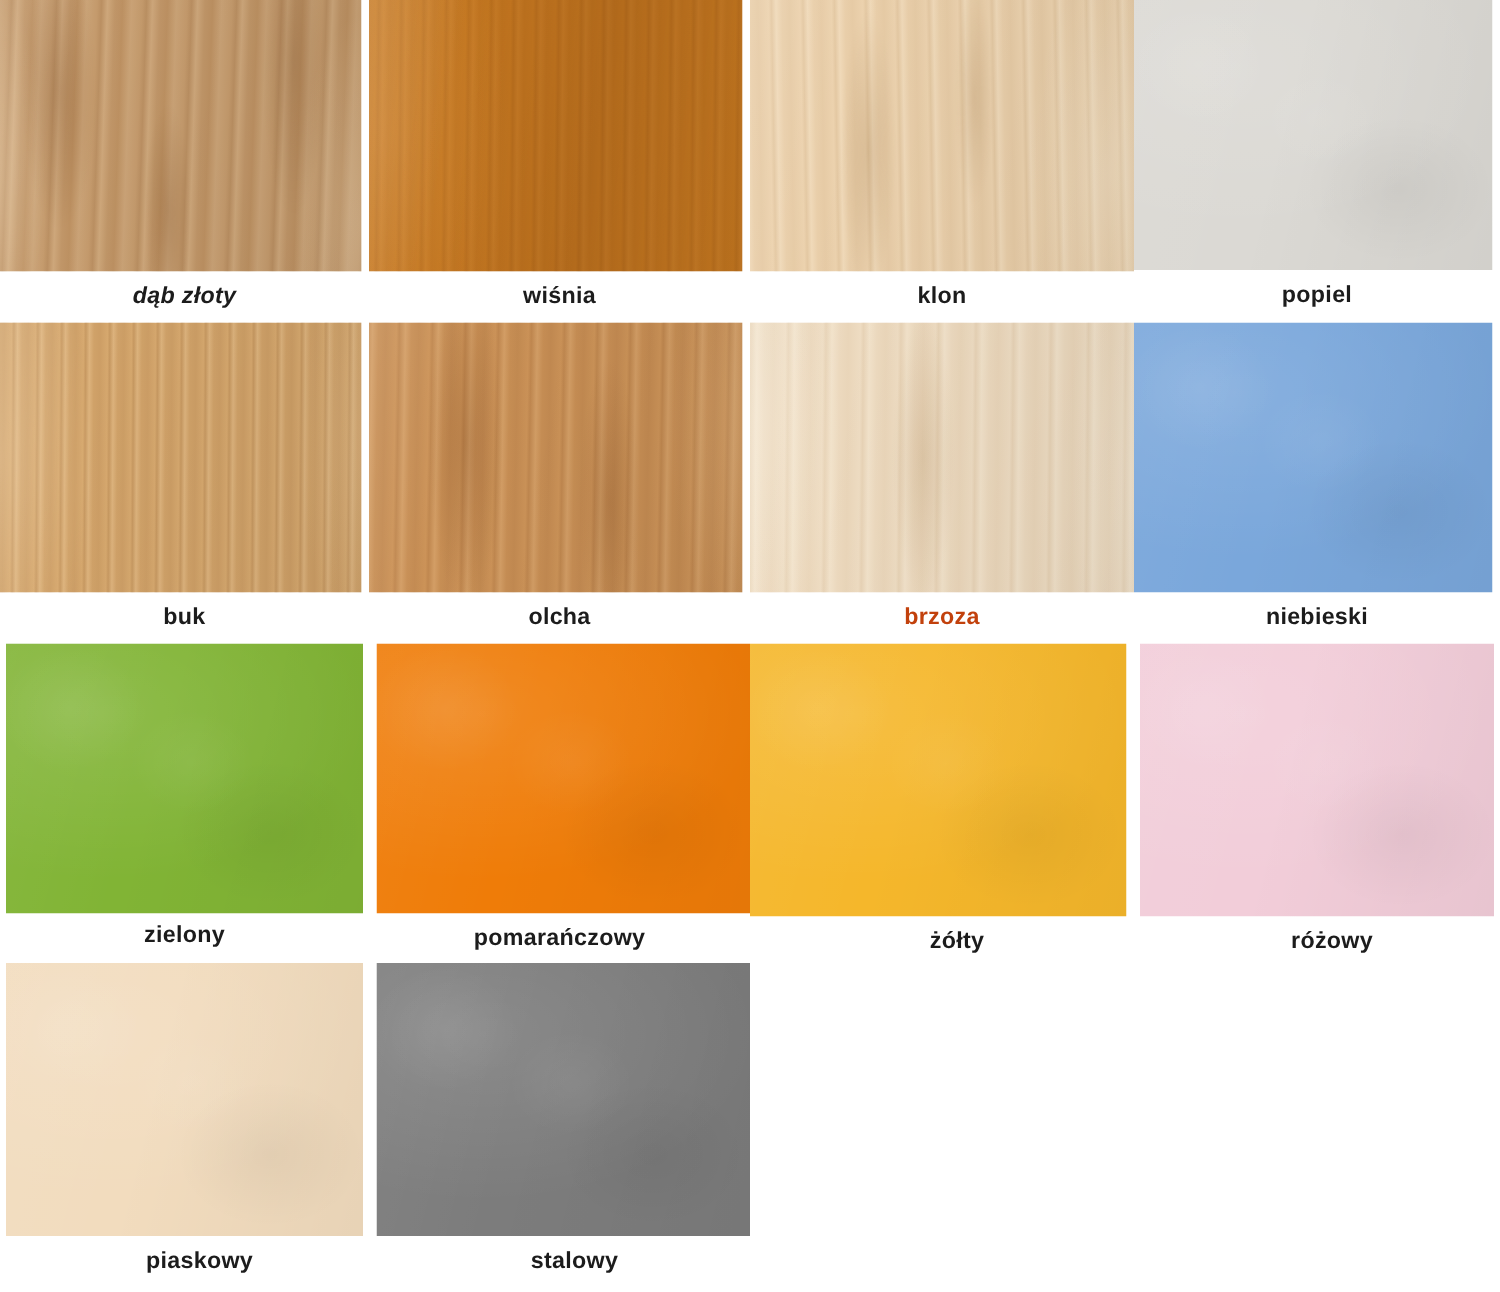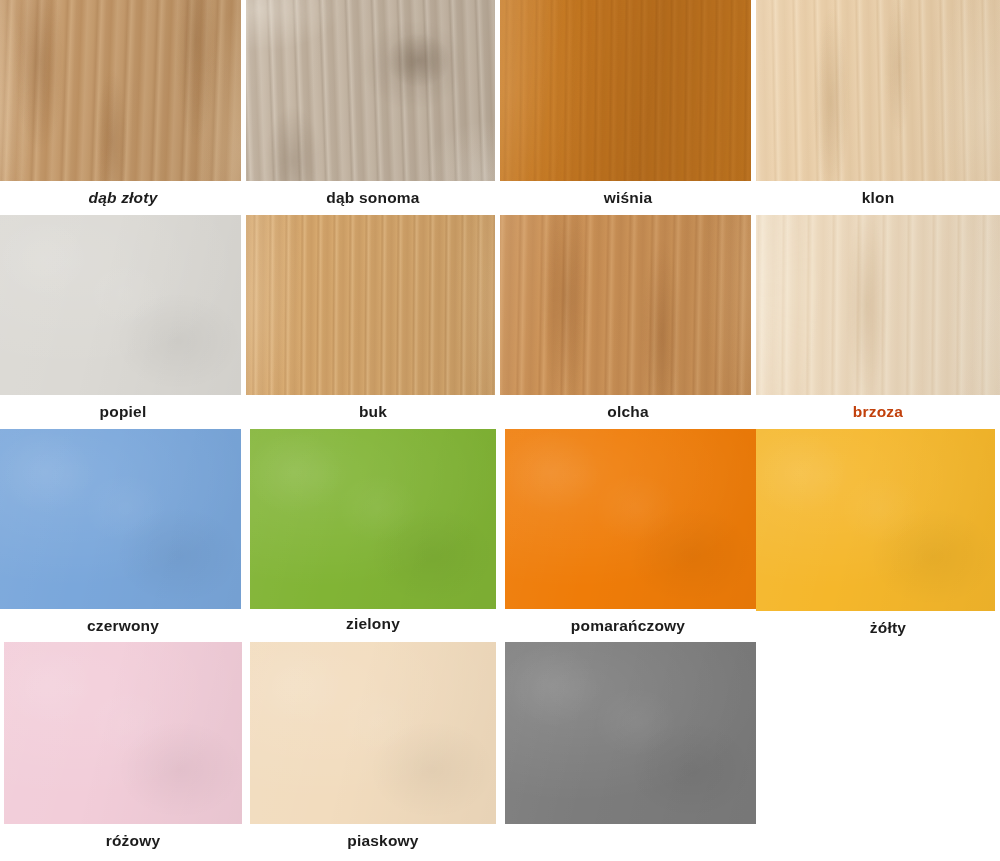--- a/index.html
+++ b/index.html
@@ -243,29 +243,20 @@
     <div class="cell row-1 inset-right">
       <div class="swatch wood-oak-gold">
         <div class="fill" style="background: rgb(196, 154, 108);"></div>
         <div class="grain grain-a"></div>
         <div class="grain grain-b"></div>
         <div class="sheen"></div>
       </div>
       <div class="label" style="color: rgb(28, 28, 28); font-style: italic;">dąb złoty</div>
     </div>
     <div class="cell row-1 inset-right">
-      <div class="swatch wood-sonoma">
-        <div class="fill" style="background: rgb(195, 180, 162);"></div>
-        <div class="grain grain-a"></div>
-        <div class="grain grain-b"></div>
-        <div class="sheen"></div>
-      </div>
-      <div class="label" style="color: rgb(28, 28, 28);">dąb sonoma</div>
-    </div>
-    <div class="cell row-1 inset-right">
       <div class="swatch wood-cherry">
         <div class="fill" style="background: rgb(195, 118, 31);"></div>
         <div class="grain grain-a"></div>
         <div class="grain grain-b"></div>
         <div class="sheen"></div>
       </div>
       <div class="label" style="color: rgb(28, 28, 28);">wiśnia</div>
     </div>
     <div class="cell row-1">
       <div class="swatch wood-maple">
@@ -310,21 +301,21 @@
         <div class="sheen"></div>
       </div>
       <div class="label" style="color: #c2410c;">brzoza</div>
     </div>
     <div class="cell row-3 inset-right">
       <div class="swatch solid">
         <div class="fill" style="background: rgb(122, 167, 219);"></div>
         <div class="mottle"></div>
         <div class="solid-sheen"></div>
       </div>
-      <div class="label" style="color: rgb(28, 28, 28);">czerwony</div>
+      <div class="label" style="color: rgb(28, 28, 28);">niebieski</div>
     </div>
     <div class="cell row-3 inset-both">
       <div class="swatch solid">
         <div class="fill" style="background: rgb(129, 180, 53);"></div>
         <div class="mottle"></div>
         <div class="solid-sheen"></div>
       </div>
       <div class="label clipped" style="color: rgb(28, 28, 28);">zielony</div>
     </div>
     <div class="cell row-3 inset-left">
@@ -358,14 +349,15 @@
         <div class="solid-sheen"></div>
       </div>
       <div class="label" style="color: rgb(28, 28, 28);">piaskowy</div>
     </div>
     <div class="cell row-4 inset-left">
       <div class="swatch solid">
         <div class="fill" style="background: rgb(124, 124, 124);"></div>
         <div class="mottle"></div>
         <div class="solid-sheen"></div>
       </div>
+      <div class="label" style="color: rgb(28, 28, 28);">stalowy</div>
     </div>
   </div>
 
 </body></html>

